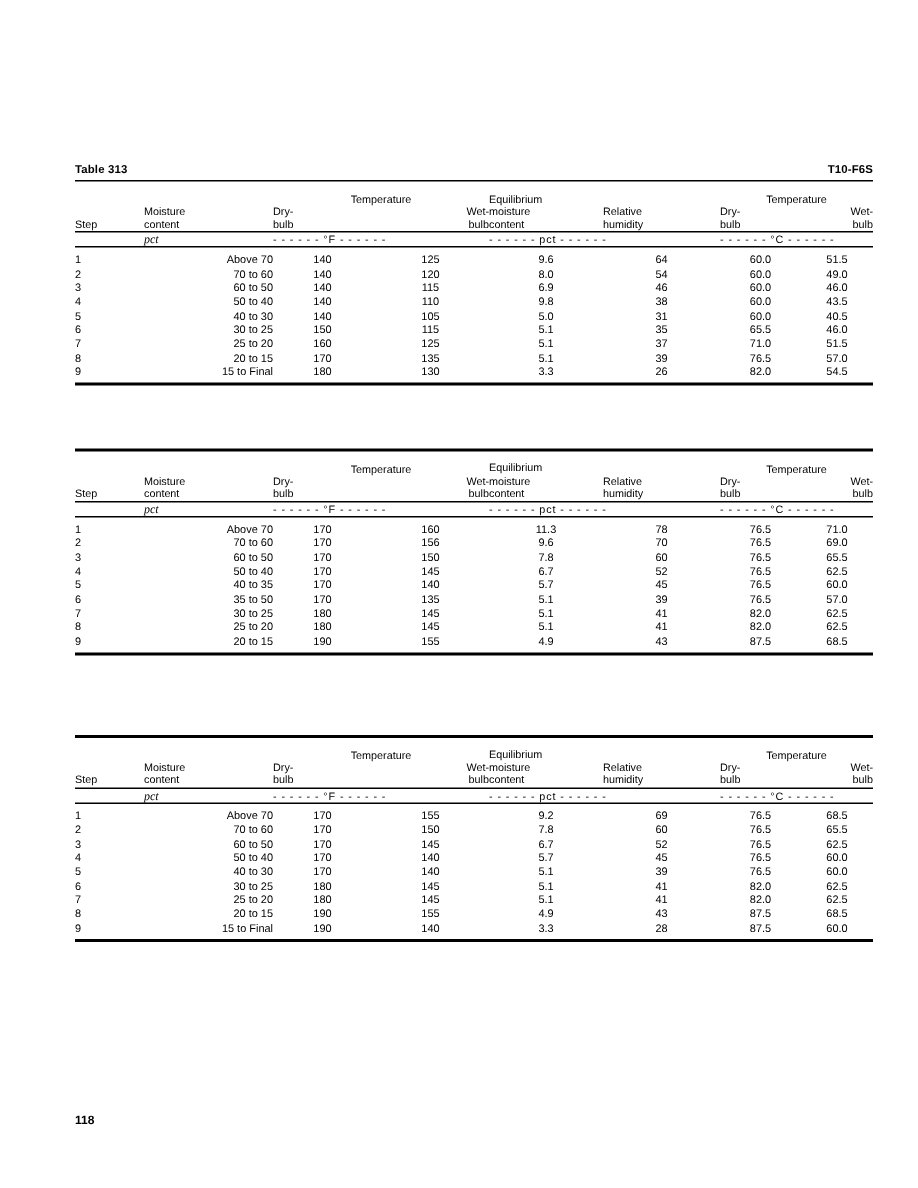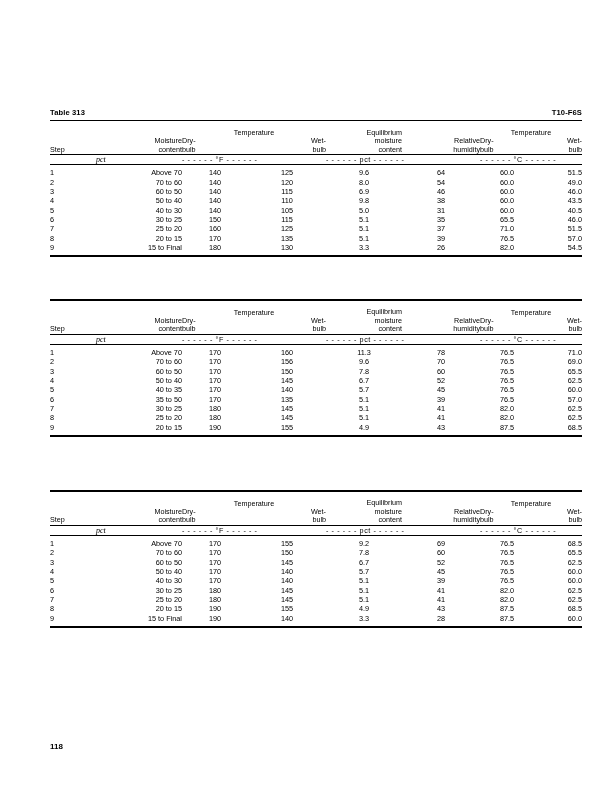--- a/index.html
+++ b/index.html
@@ -77,21 +77,21 @@
     white-space: nowrap;
   }
   .hdr-cell {
     font-weight: bold;
     font-size: 7.2px;
     line-height: 8.6px;
     white-space: nowrap;
     padding-bottom: 1.5px;
   }
   .hdr-cell.left   { text-align: left; }
-  .hdr-cell.center { text-align: right; }
+  .hdr-cell.center { text-align: left; }
   .hdr-cell.right  { text-align: right; }
 
   .hdr-spacer { height: 7px; }
 
   
   .units-row td {
     font-size: 7.2px;
     padding-top: 2.2px;
     padding-bottom: 2.2px;
     white-space: nowrap;
@@ -110,21 +110,21 @@
   
   .data-row td {
     font-size: 7.3px;
     line-height: 9.35px;
     height: 9.35px;
     white-space: nowrap;
   }
   .d-step   { text-align: left; padding-left: 2px; }
   .d-moist  { text-align: right; padding-right: 12px; }
   .d-num    { text-align: center; }
-  .d-numr   { text-align: right; }
+  .d-numr   { text-align: center; }
 
   .tbl-body-pad-top { height: 3.5px; }
   .tbl-body-pad-bot { height: 3.0px; }
 
   .page-number {
     position: absolute;
     left: 50px;
     font-size: 8px;
     font-weight: bold;
   }

